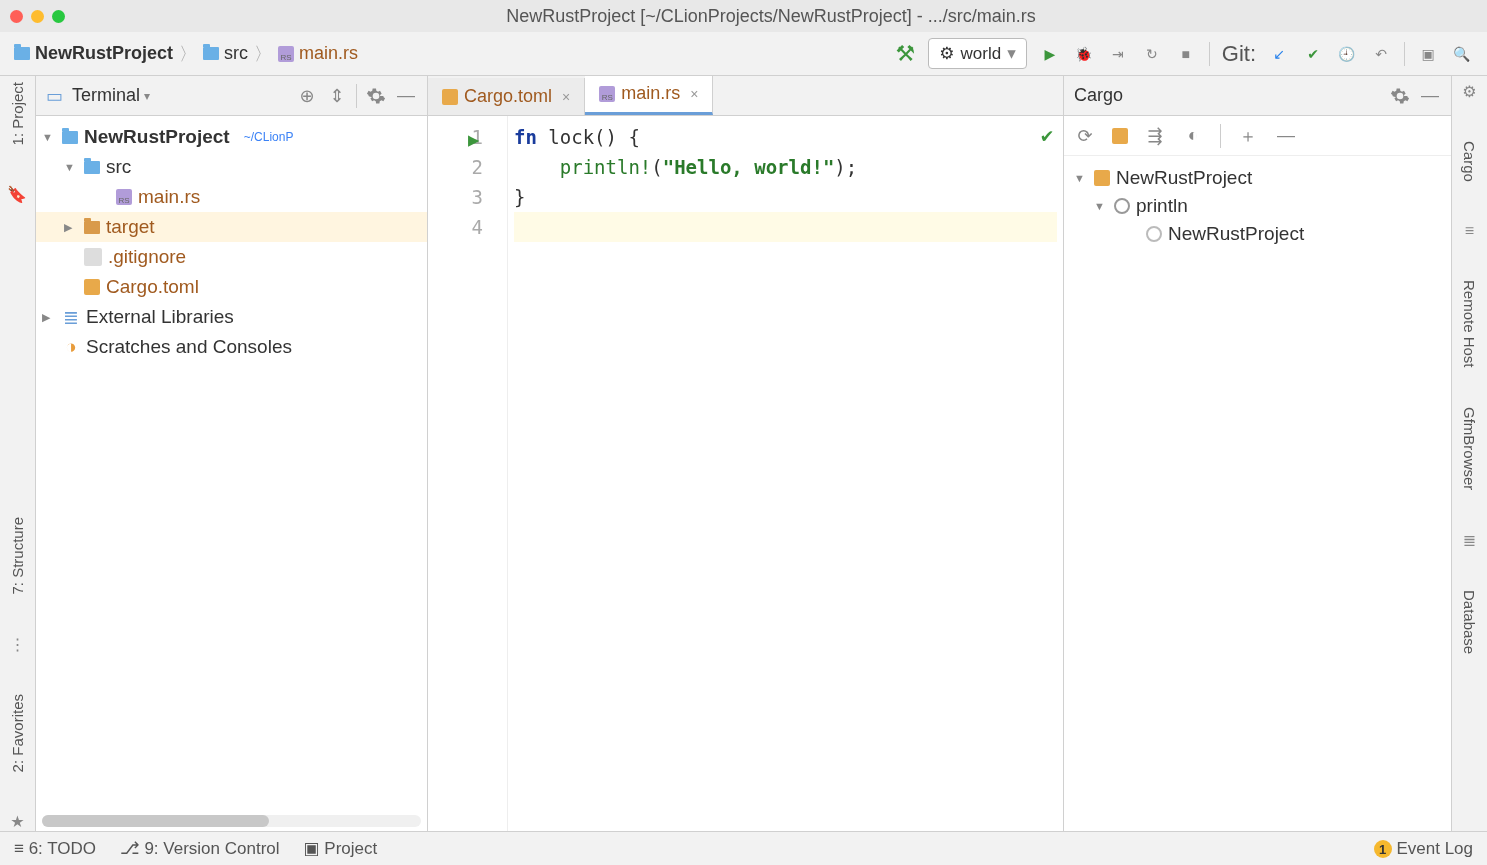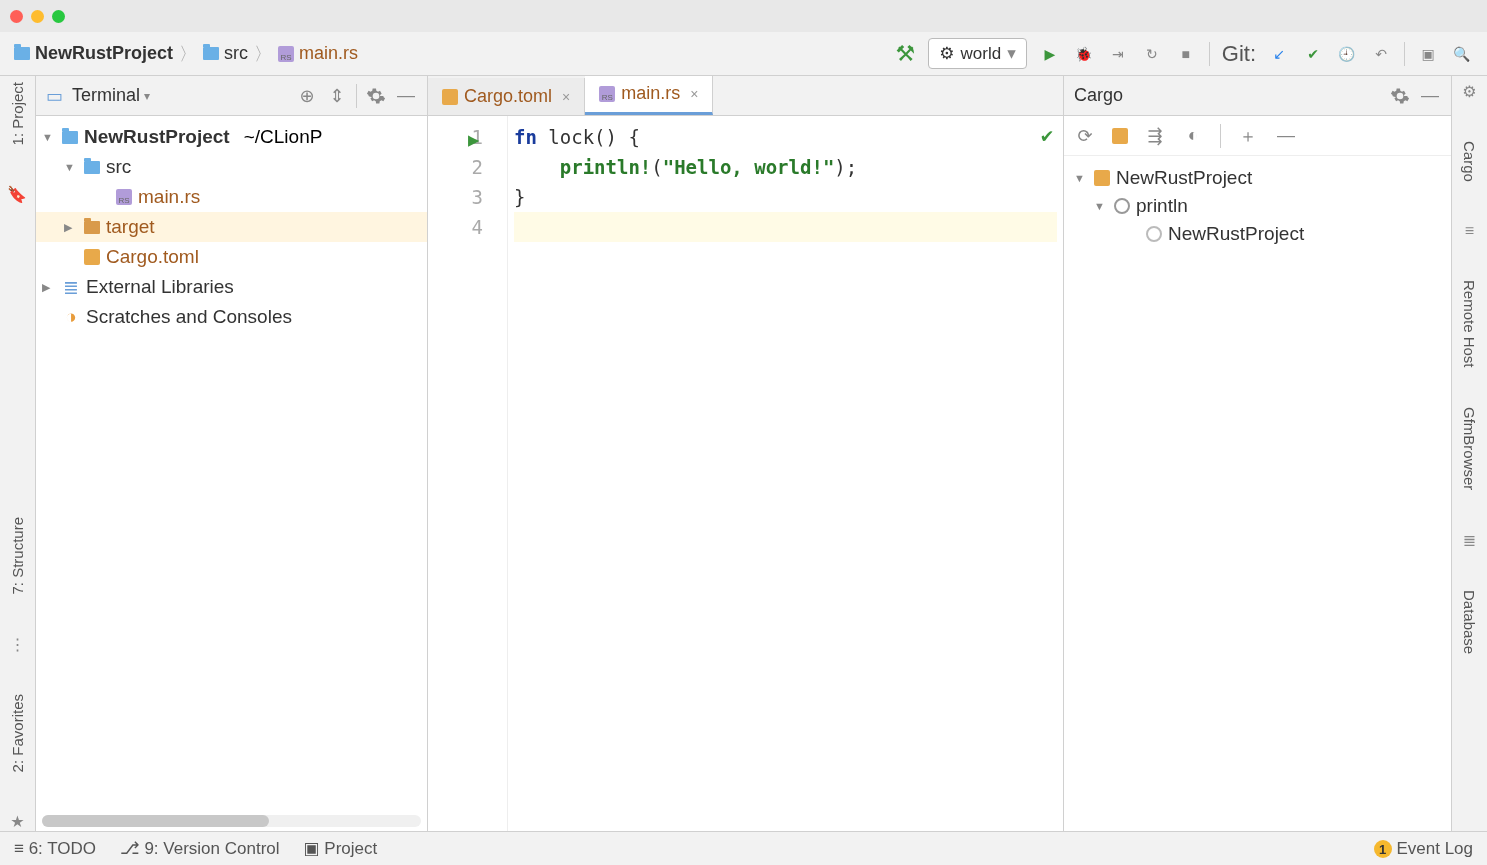--- a/index.html
+++ b/index.html
@@ -38,34 +38,34 @@
 .project-panel { width: 392px; background: #fff; border-right: 1px solid #d0d0d0; display: flex; flex-direction: column; }
 .panel-header { height: 40px; border-bottom: 1px solid #d0d0d0; display: flex; align-items: center; padding: 0 10px; gap: 8px; font-size: 18px; background: #f2f2f2;}
 .panel-header .spacer { flex: 1; }
 .tree { flex: 1; overflow: auto; padding: 6px 0; font-size: 19px; }
 .tree-row { display: flex; align-items: center; gap: 6px; padding: 4px 6px; white-space: nowrap; }
 .tree-row.sel { background: #fff5e0; }
 .indent1 { padding-left: 28px; }
 .indent2 { padding-left: 60px; }
 .expander { width: 14px; color: #888; font-size: 11px; }
 .node-label { color: #333; }
-.node-path { color: #000000; margin-left: 8px; font-size: 19px;}
+.node-path { color: #3b82f6; margin-left: 8px; font-size: 12px;}
 .editor-area { flex: 1; display: flex; flex-direction: column; background: #fff; }
 .tabs { height: 40px; background: #f2f2f2; display: flex; align-items: flex-end; border-bottom: 1px solid #d0d0d0; }
 .tab { display: flex; align-items: center; gap: 6px; padding: 8px 14px; font-size: 18px; color: #a05a1f; border-right: 1px solid #d0d0d0; background: #ececec; }
 .tab.active { background: #fff; border-bottom: 3px solid #6a9ed8; }
 .tab-close { color: #999; font-size: 14px; margin-left: 4px; }
 .editor { flex: 1; display: flex; font-family: "Menlo","Consolas",monospace; font-size: 19px; position: relative; }
 .gutter { width: 80px; background: #fff; border-right: 1px solid #eee; text-align: right; padding: 6px 24px 6px 6px; color: #aaa; line-height: 30px; position: relative;}
 .gutter .runicon { position: absolute; left: 40px; top: 8px; color: #3c963c; }
 .codelines { flex: 1; padding: 6px 6px; line-height: 30px; position: relative; }
 .code-line.sel { background: #fffbe6; }
 .kw { color: #1a3c9c; font-weight: bold; }
 .fn { color: #333; }
-.macro { color: #2a7a2a; font-weight: bold;}
+.macro { color: #2a7a2a; font-weight: normal;}
 .str { color: #2a7a2a; font-weight: bold; }
 .check-ok { position:absolute; right: 10px; top: 4px; color: #3c963c; font-size: 20px;}
 .cargo-panel { width: 388px; background: #fff; border-left: 1px solid #d0d0d0; display: flex; flex-direction: column; }
 .cargo-toolbar { height: 40px; display: flex; align-items: center; padding: 0 10px; gap: 16px; border-bottom: 1px solid #eee; color: #666; font-size: 18px;}
 .cargo-tree { flex: 1; padding: 8px 6px; font-size: 19px; }
 .cargo-row { display: flex; align-items: center; gap: 6px; padding: 3px 4px; }
 .cargo-indent1 { padding-left: 24px;}
 .cargo-indent2 { padding-left: 56px;}
 .targets-icon { width:16px;height:16px;border:2px solid #999;border-radius:50%; }
 .statusbar { height: 34px; background: #f2f2f2; border-top: 1px solid #d0d0d0; display: flex; align-items: center; padding: 0 14px; gap: 24px; font-size: 17px; color: #555; }
@@ -79,20 +79,21 @@
 </style>
 </head>
 <body>
 
 <div class="titlebar">
   <div class="traffic">
     <span class="tl-close"></span>
     <span class="tl-min"></span>
     <span class="tl-max"></span>
   </div>
+  <div class="title-text">NewRustProject [~/CLionProjects/NewRustProject] - .../src/main.rs</div>
 </div>
 
 <div class="navbar">
   <div class="breadcrumb">
     <span class="bc-item active">
       <span class="icon folder-icon"></span>
       <span>NewRustProject</span>
     </span>
     <span class="sep">〉</span>
     <span class="bc-item">
@@ -177,20 +178,25 @@
         <span class="icon rs-icon">RS</span>
         <span class="node-label" style="color:#a05a1f">main.rs</span>
       </div>
       <div class="tree-row indent1 sel">
         <span class="expander">▶</span>
         <span class="icon folder-icon folder-brown"></span>
         <span class="node-label" style="color:#a05a1f">target</span>
       </div>
       <div class="tree-row indent1">
         <span class="expander"></span>
+        <span class="icon" style="background:#ddd;border-radius:2px"></span>
+        <span class="node-label" style="color:#a05a1f">.gitignore</span>
+      </div>
+      <div class="tree-row indent1">
+        <span class="expander"></span>
         <span class="icon cargo-icon"></span>
         <span class="node-label" style="color:#a05a1f">Cargo.toml</span>
       </div>
       <div class="tree-row">
         <span class="expander">▶</span>
         <span class="icon" style="color:#6a9ed8">≣</span>
         <span class="node-label">External Libraries</span>
       </div>
       <div class="tree-row">
         <span class="expander"></span>

